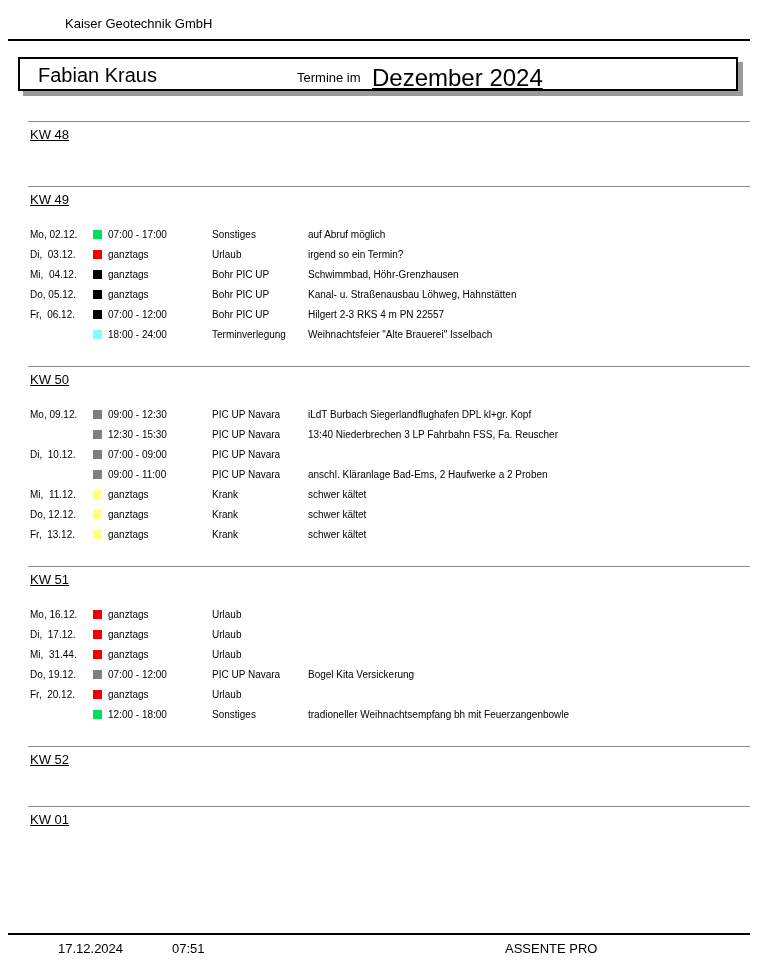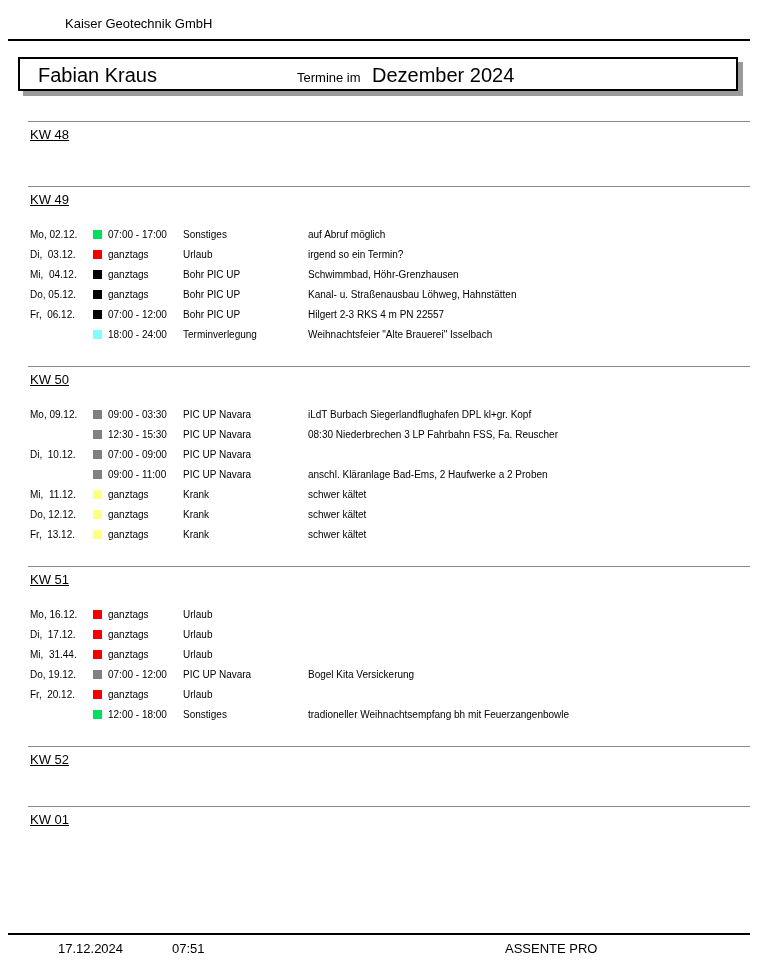--- a/index.html
+++ b/index.html
@@ -11,39 +11,39 @@
   }
   .company { position:absolute; left:65px; top:16px; font-size:13px; }
   .top-rule { position:absolute; left:8px; top:39px; width:742px; height:2px; background:#000; }
 
   .title-box {
     position:absolute; left:18px; top:57px; width:720px; height:34px;
     background:#fff; border:2px solid #000; box-shadow:5px 5px 0 #9a9a9a;
   }
   .title-person { position:absolute; left:18px; top:5px; font-size:20px; }
   .title-termine { position:absolute; left:277px; top:11px; font-size:13px; }
-  .title-month { position:absolute; left:352px; top:5px; font-size:20px; }
+  .title-month { position:absolute; left:352px; top:5px; font-size:24px;text-decoration:underline; }
 
   .sections { position:absolute; left:0; top:121px; width:780px; }
   .section { width:780px; }
   .section:nth-child(2) { margin-top:45px; }
   .section:nth-child(3), .section:nth-child(4), .section:nth-child(5) { margin-top:21px; }
   .section:nth-child(6) { margin-top:40px; }
 
   .section-line { margin-left:28px; width:722px; height:1px; background:#8a8a8a; }
   .kw-label-wrap { margin-left:30px; margin-top:3px; height:16px; }
   .kw-label { font-size:13px; text-decoration:underline; display:inline-block; }
 
   .rows { overflow:hidden; padding-top:19px; }
   .rows:empty { display:none; padding:0; }
   .row { position:relative; height:20px; font-size:10px; line-height:20px; }
   .c-day  { position:absolute; left:30px; white-space:pre; }
   .c-sq   { position:absolute; left:93px; top:5px; width:9px; height:9px; }
   .c-time { position:absolute; left:108px; white-space:nowrap; }
-  .c-type { position:absolute; left:183px; white-space:nowrap; }
+  .c-type { position:absolute; left:212px; white-space:nowrap; }
   .c-desc { position:absolute; left:308px; white-space:nowrap; }
 
   .footer-line { position:absolute; left:8px; top:933px; width:742px; height:2px; background:#000; }
   .footer-date { position:absolute; left:58px;  top:941px; font-size:13px; }
   .footer-time { position:absolute; left:128px; top:941px; font-size:13px;margin-left:44px; }
   .footer-app  { position:absolute; left:505px; top:941px; font-size:13px; }
 </style>
 </head>
 <body>
 
@@ -119,31 +119,31 @@
 </div>
   </section>
 
   <section class="section">
     <div class="section-line"></div>
     <div class="kw-label-wrap"><span class="kw-label">KW 50</span></div>
     <div class="rows">
   <div class="row">
     <span class="c-day">Mo, 09.12.</span>
     <span class="c-sq" style="background: rgb(128, 128, 128);"></span>
-    <span class="c-time">09:00 - 03:30</span>
+    <span class="c-time">09:00 - 12:30</span>
     <span class="c-type">PIC UP Navara</span>
     <span class="c-desc">iLdT Burbach Siegerlandflughafen DPL kl+gr. Kopf</span>
   </div>
 
   <div class="row">
     <span class="c-day"></span>
     <span class="c-sq" style="background: rgb(128, 128, 128);"></span>
     <span class="c-time">12:30 - 15:30</span>
     <span class="c-type">PIC UP Navara</span>
-    <span class="c-desc">08:30 Niederbrechen 3 LP Fahrbahn FSS, Fa. Reuscher</span>
+    <span class="c-desc">13:40 Niederbrechen 3 LP Fahrbahn FSS, Fa. Reuscher</span>
   </div>
 
   <div class="row">
     <span class="c-day">Di,  10.12.</span>
     <span class="c-sq" style="background: rgb(128, 128, 128);"></span>
     <span class="c-time">07:00 - 09:00</span>
     <span class="c-type">PIC UP Navara</span>
   </div>
 
   <div class="row">

